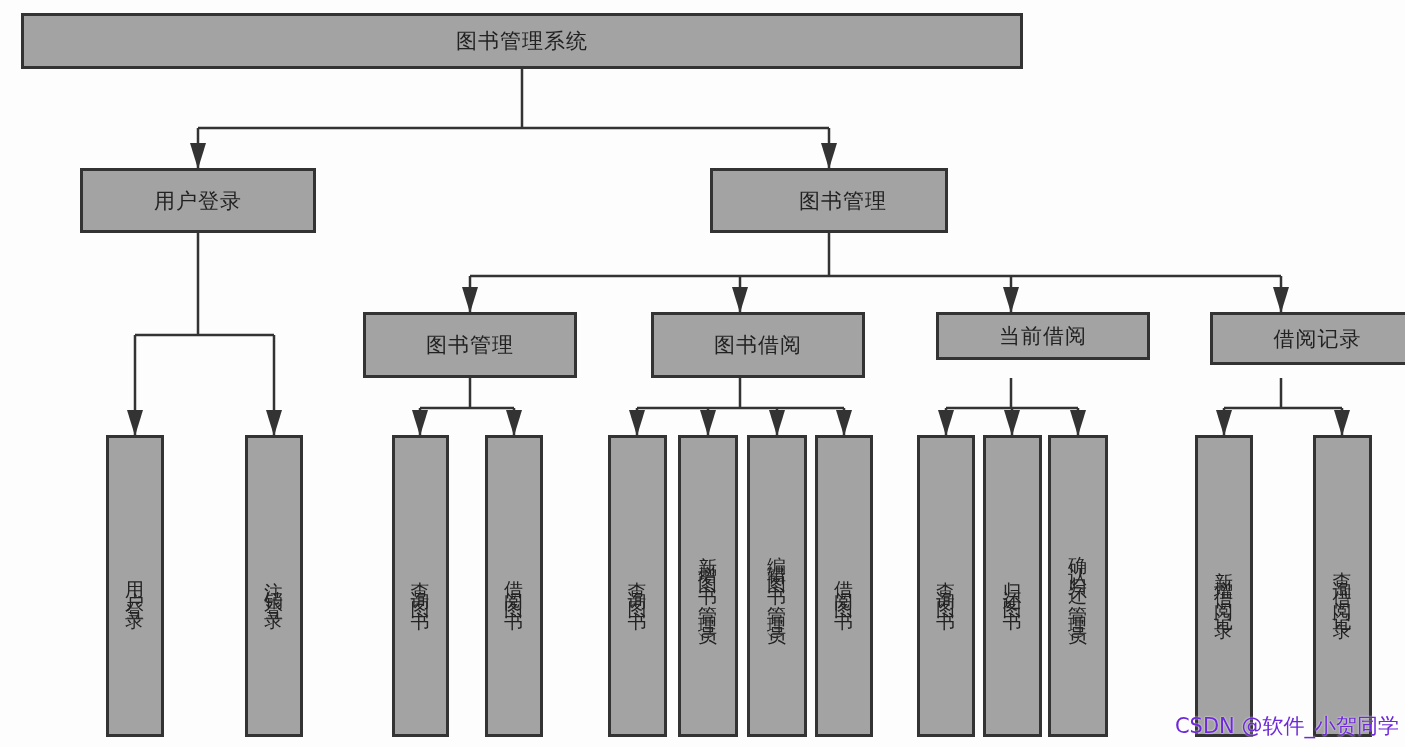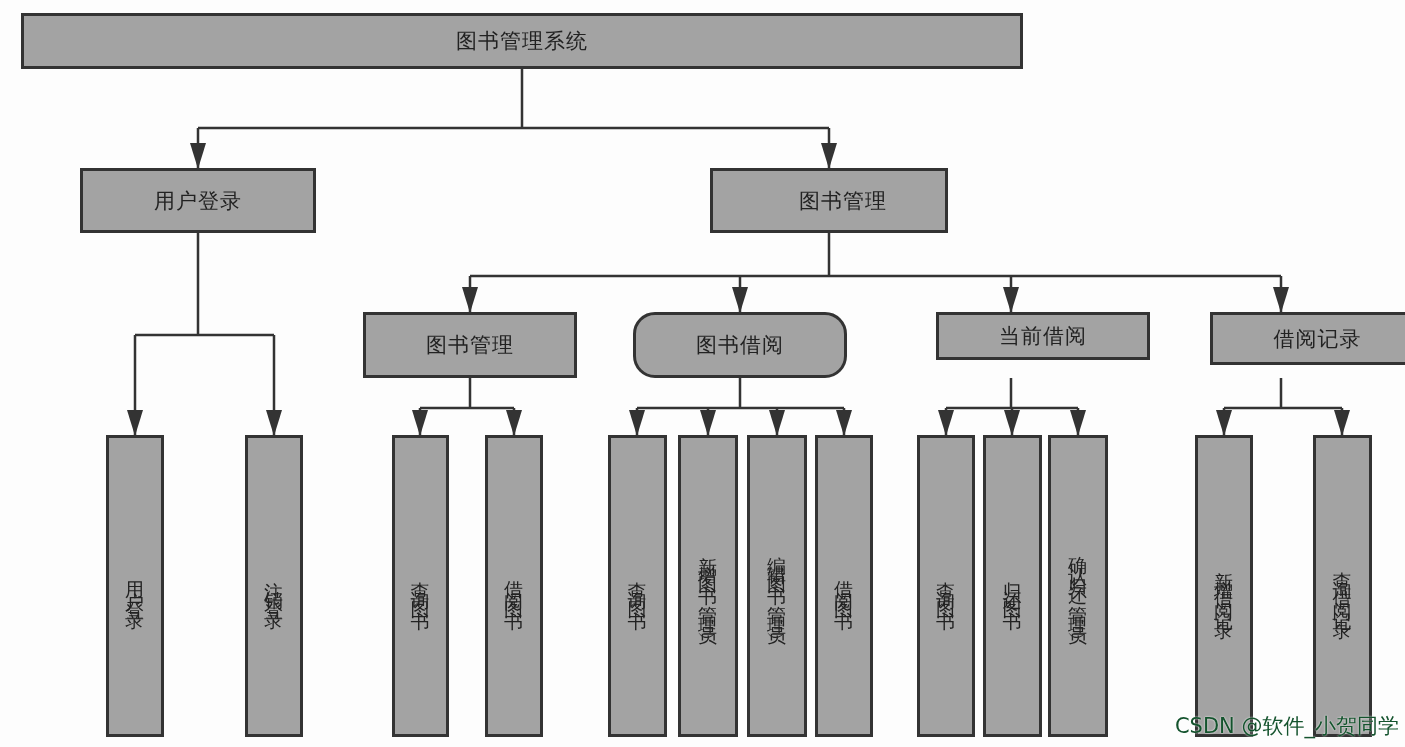--- a/index.html
+++ b/index.html
@@ -24,21 +24,21 @@
   .vbox{
     writing-mode:vertical-rl;
     font-size:19px;
     letter-spacing:10px;
     line-height:1;
   }
   .watermark{
     position:absolute;
     right:6px;top:712px;
     font-size:21px;
-    color:#14532d;
+    color:#6d28d9;
     text-shadow:0 0 2px #ffffff;
     z-index:3;
     white-space:nowrap;
   }
 </style>
 </head>
 <body>
 
 <div id="stage">
 
@@ -84,21 +84,21 @@
       <line x1="1342" y1="408" x2="1342" y2="435" marker-end="url(#arw)"></line>
     </g>
   </svg>
 
   <div class="hbox" style="left:21px;top:13px;width:1002px;height:56px;">图书管理系统</div>
 
   <div class="hbox" style="left:80px;top:168px;width:236px;height:65px;">用户登录</div>
   <div class="hbox" style="left:710px;top:168px;width:238px;height:65px;padding-left:28px;">图书管理</div>
 
   <div class="hbox" style="left:363px;top:312px;width:214px;height:66px;">图书管理</div>
-  <div class="hbox" style="left:633px;top:312px;width:214px;height:66px;border-radius:22px;">图书借阅</div>
+  <div class="hbox" style="left:651px;top:312px;width:214px;height:66px;">图书借阅</div>
   <div class="hbox" style="left:936px;top:312px;width:214px;height:48px;">当前借阅</div>
   <div class="hbox" style="left:1174px;top:312px;width:215px;height:53px;margin-left:36px;">借阅记录</div>
 
   <div class="vbox" style="left:106px;top:435px;width:58px;height:302px;">用户登录</div>
   <div class="vbox" style="left:245px;top:435px;width:58px;height:302px;">注销登录</div>
 
   <div class="vbox" style="left:392px;top:435px;width:57px;height:302px;">查询图书</div>
   <div class="vbox" style="left:485px;top:435px;width:58px;height:302px;">借阅图书</div>
 
   <div class="vbox" style="left:608px;top:435px;width:59px;height:302px;">查询图书</div>

